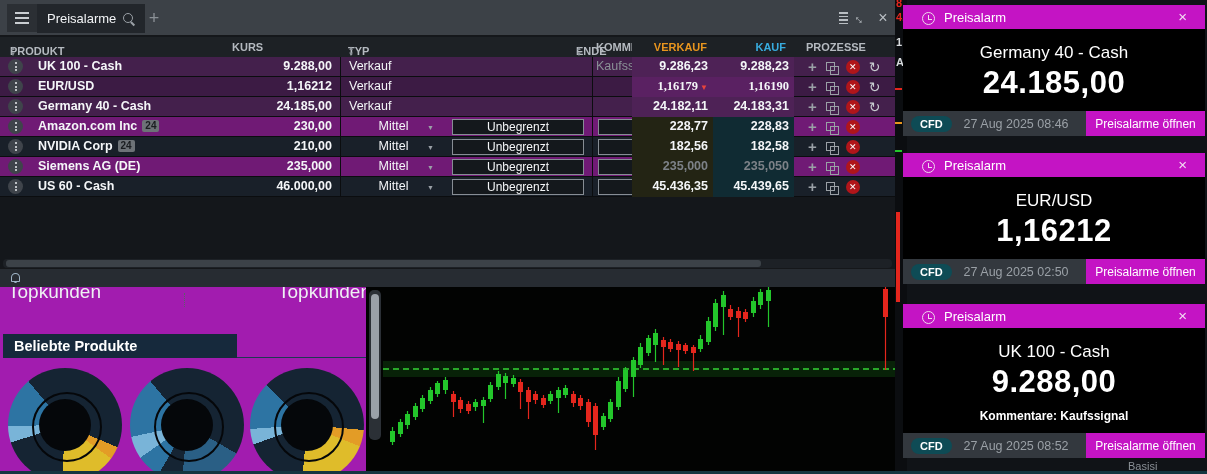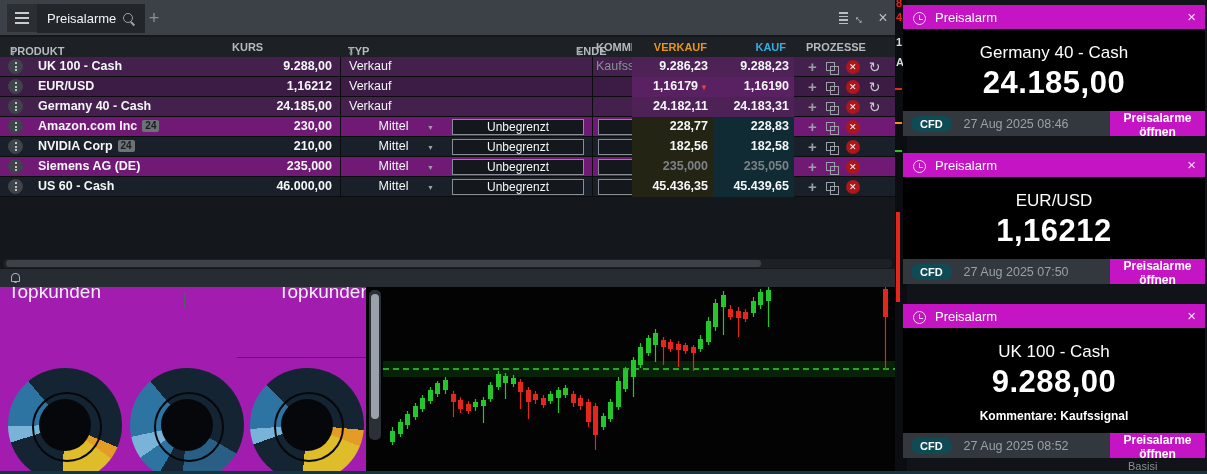--- a/index.html
+++ b/index.html
@@ -54,21 +54,21 @@
   .typ .caret { position:absolute; right:12px; font-size:7px; color:#9aa0a6; top:1px; }
   .typ.mid { text-align:center; padding-left:0; }
   .ende { left:446px; width:146px; }
   .ende .btn { position:absolute; left:6px; top:2px; width:132px; height:16px; background:#14181c; border:1px solid #878d94; color:#f4f6f8; font-size:12px; line-height:14px; text-align:center; cursor:pointer; }
   .comm { left:592px; width:40px; overflow:hidden; color:#8a9096; white-space:nowrap; border-left:1px solid #0b0d0f; padding-left:3px; }
   .comm .box { position:absolute; left:5px; top:2px; width:60px; height:16px; background:#14181c; border:1px solid #878d94; }
   .sell, .buy { width:81px; text-align:right; font-weight:bold; color:#f4f6f8; padding-right:5px; }
   .sell { left:632px; background:#232414; }
   .buy { left:713px; background:#102b33; }
   .row.purple .sell, .row.purple .buy { background:#4e2256; }
-  .row.purple2 .sell, .row.purple2 .buy { background:#5a2162; }
+  .row.purple2 .sell, .row.purple2 .buy { background:#5a2162;font-family:Liberation Serif, serif; }
   .row .muted { color:#7d8288; }
   .arr-dn { color:#e8443c; font-size:8px; margin-left:2px; }
   .proc { left:794px; width:101px; display:flex; align-items:center; gap:9px; padding-left:14px; }
   .ic-plus { color:#9aa0a6; font-size:15px; font-weight:bold; cursor:pointer; line-height:18px; }
   .ic-copy { position:relative; width:11px; height:11px; cursor:pointer; }
   .ic-copy::before { content:""; position:absolute; left:0; top:0; width:7px; height:7px; border:1.2px solid #9aa0a6; }
   .ic-copy::after { content:""; position:absolute; left:4px; top:4px; width:7px; height:7px; border:1.2px solid #9aa0a6; background:transparent; }
   .ic-del { width:14px; height:14px; border-radius:50%; background:#b0151a; color:#fff; font-size:9px; line-height:14px; text-align:center; cursor:pointer; }
   .ic-ref { color:#c8ccd0; font-size:14px; line-height:16px; cursor:pointer; }
   .hscroll { position:absolute; left:3px; top:259px; width:889px; height:9px; background:#1d2126; border-radius:4px; }
@@ -93,33 +93,33 @@
   .vsb { position:absolute; left:3px; top:3px; width:12px; height:150px; background:#2b3036; border-radius:5px; }
   .vsb .thumb { position:absolute; left:2px; top:4px; width:8px; height:125px; background:#9aa1a8; border-radius:4px; cursor:grab; }
   .chart-svg { position:absolute; left:17px; top:0; }
   
   .sliver { position:absolute; left:895px; top:0; width:12px; height:474px; background:#0b0d10; overflow:hidden; }
   .sliver .mk { position:absolute; left:1px; font-size:11px; font-weight:bold; white-space:nowrap; }
   .sliver .redbar { position:absolute; left:1px; top:212px; width:4px; height:90px; background:#e4261d; }
   .sliver .tick { position:absolute; left:0; width:7px; height:2px; }
   
   .popup { position:absolute; left:903px; width:302px; background:#000; z-index:5; }
-  .p-title { height:24px; display:flex; align-items:center; padding:0 9px; gap:8px; font-size:13px; color:#fff; }
+  .p-title { height:24px; display:flex; align-items:center; padding:0 18px; gap:8px; font-size:13px; color:#fff; }
   .alarmic { position:relative; width:15px; height:15px; }
   .alarmic::before { content:""; position:absolute; left:1px; top:2px; width:11px; height:11px; border:1.5px solid #f0d9ee; border-radius:50%; }
   .alarmic::after { content:""; position:absolute; left:7px; top:5px; width:3px; height:4px; border-left:1.5px solid #f0d9ee; border-bottom:1.5px solid #f0d9ee; }
   .p-close { margin-left:auto; background:none; border:none; color:#f3ddf3; font-size:15px; cursor:pointer; line-height:14px; }
   .p-body { text-align:center; padding:14px 8px 10px; }
   .p-prod { font-size:17px; color:#fff; margin-bottom:2px; }
   .p-price { font-size:31px; font-weight:bold; color:#fff; letter-spacing:0.5px; }
   .p-comm { font-size:12px; font-weight:bold; color:#fff; margin-top:9px; }
   .p-foot { height:25px; background:#33383e; display:flex; align-items:center; padding-left:8px; position:relative; }
   .cfd { background:#0e4b55; color:#fff; font-size:11px; font-weight:bold; padding:2px 9px; border-radius:10px; }
   .p-date { color:#9aa0a6; font-size:12.5px; margin-left:12px; }
-  .p-btn { position:absolute; right:0; top:0; height:25px; width:95px; border:none; color:#fff; font-size:12px; font-weight:bold; cursor:pointer; }
+  .p-btn { position:absolute; right:0; top:0; height:25px; width:119px; border:none; color:#fff; font-size:12px; font-weight:normal; cursor:pointer; }
   
   .bstrip { position:absolute; left:0; top:471px; width:1207px; height:3px; background:#143640; z-index:6; }
   .basis { position:absolute; left:1128px; top:460px; font-size:11px; color:#8a9096; z-index:4; width:40px; overflow:hidden; white-space:nowrap; }
 </style>
 </head>
 <body>
 
 <div id="root">
 
   <section class="win">
@@ -322,20 +322,21 @@
   </section>
 
   <div class="bellbar">
     <span class="bellic"></span>
   </div>
 
   <section class="bl">
     <div class="topk l">Topkunden</div>
     <div class="topk r">Topkunden</div>
     <span class="vdots"></span>
+    <div class="belbar">Beliebte Produkte</div>
     <div class="hline"></div>
     <div id="donuts">
         <div class="donut" style="left: 8px; background: conic-gradient(rgb(21, 36, 51) 0deg, rgb(21, 36, 51) 113deg, rgb(227, 156, 38) 113deg, rgb(227, 156, 38) 126deg, rgb(223, 188, 42) 126deg, rgb(223, 188, 42) 183deg, rgb(21, 36, 51) 183deg, rgb(21, 36, 51) 252deg, rgb(121, 180, 216) 252deg, rgb(121, 180, 216) 269deg, rgb(45, 116, 163) 269deg, rgb(45, 116, 163) 320deg, rgb(21, 36, 51) 320deg, rgb(21, 36, 51) 360deg);"></div>
         <div class="donut" style="left: 130px; background: conic-gradient(rgb(21, 36, 51) 0deg, rgb(21, 36, 51) 120deg, rgb(42, 95, 133) 120deg, rgb(42, 95, 133) 185deg, rgb(21, 36, 51) 185deg, rgb(21, 36, 51) 210deg, rgb(45, 116, 163) 210deg, rgb(45, 116, 163) 235deg, rgb(121, 180, 216) 235deg, rgb(121, 180, 216) 258deg, rgb(45, 116, 163) 258deg, rgb(45, 116, 163) 320deg, rgb(21, 36, 51) 320deg, rgb(21, 36, 51) 360deg);"></div>
         <div class="donut" style="left: 250px; background: conic-gradient(rgb(21, 36, 51) 0deg, rgb(21, 36, 51) 95deg, rgb(227, 156, 38) 95deg, rgb(227, 156, 38) 112deg, rgb(223, 188, 42) 112deg, rgb(223, 188, 42) 185deg, rgb(21, 36, 51) 185deg, rgb(21, 36, 51) 250deg, rgb(121, 180, 216) 250deg, rgb(121, 180, 216) 266deg, rgb(45, 116, 163) 266deg, rgb(45, 116, 163) 315deg, rgb(21, 36, 51) 315deg, rgb(21, 36, 51) 360deg);"></div>
       </div>
   </section>
 
   <section class="chartwin">
     <div class="vsb">
@@ -484,21 +485,21 @@
           <span class="alarmic"></span>
           <span>Preisalarm</span>
           <button class="p-close">×</button>
         </div>
         <div class="p-body">
           <div class="p-prod">EUR/USD</div>
           <div class="p-price">1,16212</div>
         </div>
         <div class="p-foot">
           <span class="cfd">CFD</span>
-          <span class="p-date">27 Aug 2025 07:50</span>
+          <span class="p-date">27 Aug 2025 02:50</span>
           <button class="p-btn" style="background: rgb(196, 20, 196);">Preisalarme öffnen</button>
         </div>
       </div>
       <div class="popup" style="top: 304px;">
         <div class="p-title" style="background: rgb(196, 20, 196);">
           <span class="alarmic"></span>
           <span>Preisalarm</span>
           <button class="p-close">×</button>
         </div>
         <div class="p-body">

